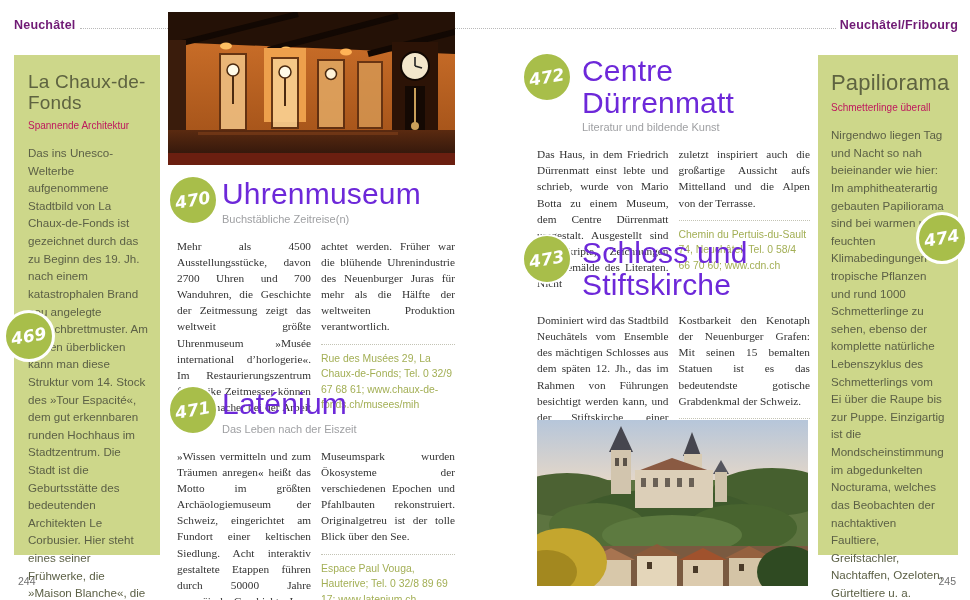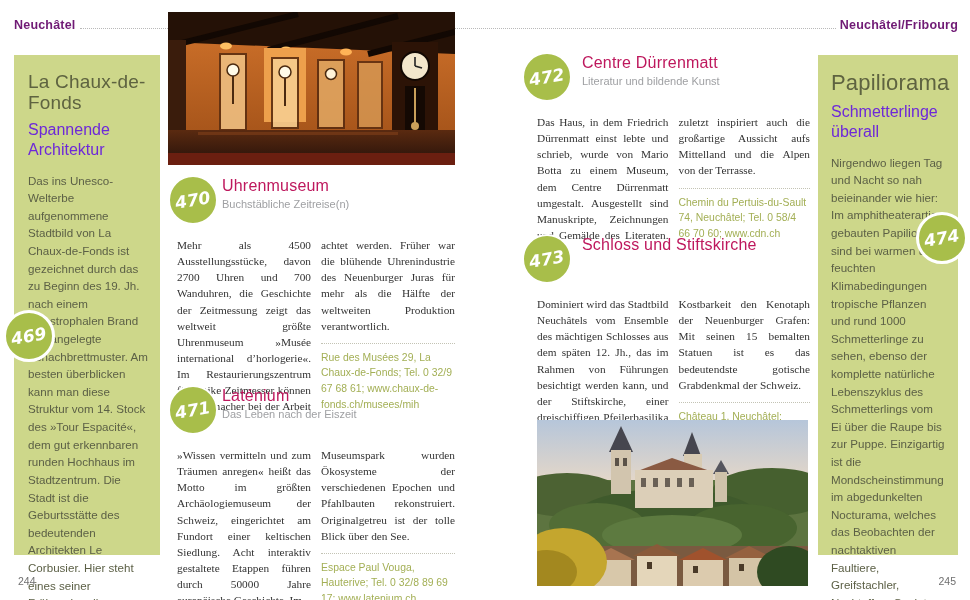--- a/index.html
+++ b/index.html
@@ -24,42 +24,42 @@
     position:absolute; top:55px; width:146px; height:500px;
     background:#cdd78a; box-sizing:border-box; padding:16px 12px 14px 14px;
   }
   #sidebar-left  { left:14px; }
   #sidebar-right { left:818px; width:140px; padding:16px 12px 14px 13px; }
   .sb-title {
     font-size:19px; line-height:1.12; color:#5e6340; font-weight:normal;
     letter-spacing:.2px; margin:0 0 2px 0;
   }
   .sb-sub {
-    font-size:16px; color:#6d28d9; margin:6px 0 12px 0; line-height:1.25;
+    font-size:10px; color:#be185d; margin:6px 0 12px 0; line-height:1.25;
   }
   .sb-body {
     font-size:11.6px; line-height:1.52; color:#5c6046; text-align:left;
   }
   
   .badge {
     position:absolute; width:46px; height:46px; border-radius:50%;
     background:#a8be4a; border:3px solid #ffffff; box-sizing:content-box;
     display:flex; align-items:center; justify-content:center; z-index:3;
   }
   .badge span {
     color:#ffffff; font-family:"DejaVu Sans", sans-serif;
     font-style:italic; font-weight:bold; font-size:17px;
     transform:rotate(-10deg); display:block;
   }
   
   .entry { position:absolute; width:287px; }
   .entry-head { position:relative; min-height:50px; padding-left:54px; }
   .entry-head .badge { left:0; top:0; border-width:2px; }
   .entry-title {
-    font-size:16px; color:#be185d; font-weight:normal; letter-spacing:.2px;
+    font-size:30px; color:#6d28d9; font-weight:normal; letter-spacing:.2px;
     margin:0; line-height:1.05; padding-top:3px;
   }
   .entry-sub { font-size:11px; color:#9fa0a3; margin-top:3px; line-height:1.2; }
   .entry-body {
     margin:12px 0 0 9px; display:grid; grid-template-columns:1fr 1fr; column-gap:10px;
     font-family:"Liberation Serif", serif; font-size:11.3px; line-height:1.43;
     color:#333333; text-align:justify;
   }
   .entry-contact {
     margin-top:9px; padding-top:6px; border-top:1.5px dotted #c3c3b4;

